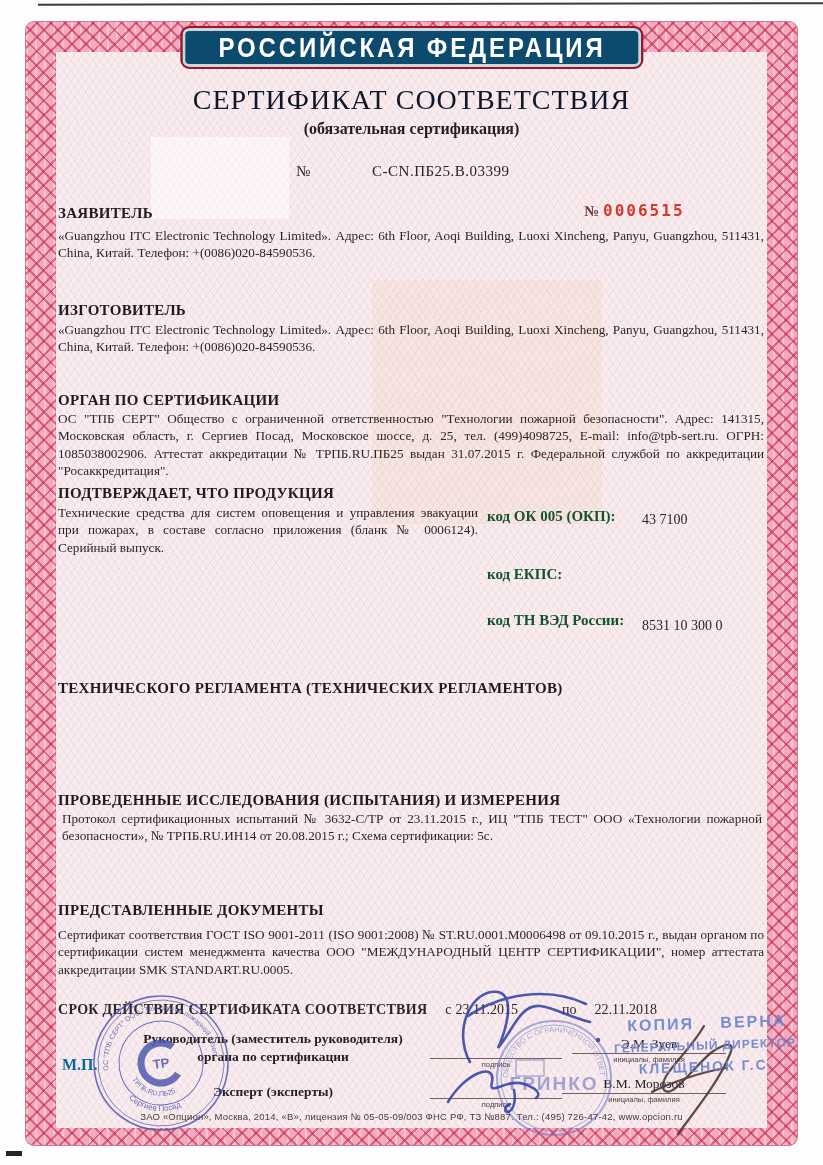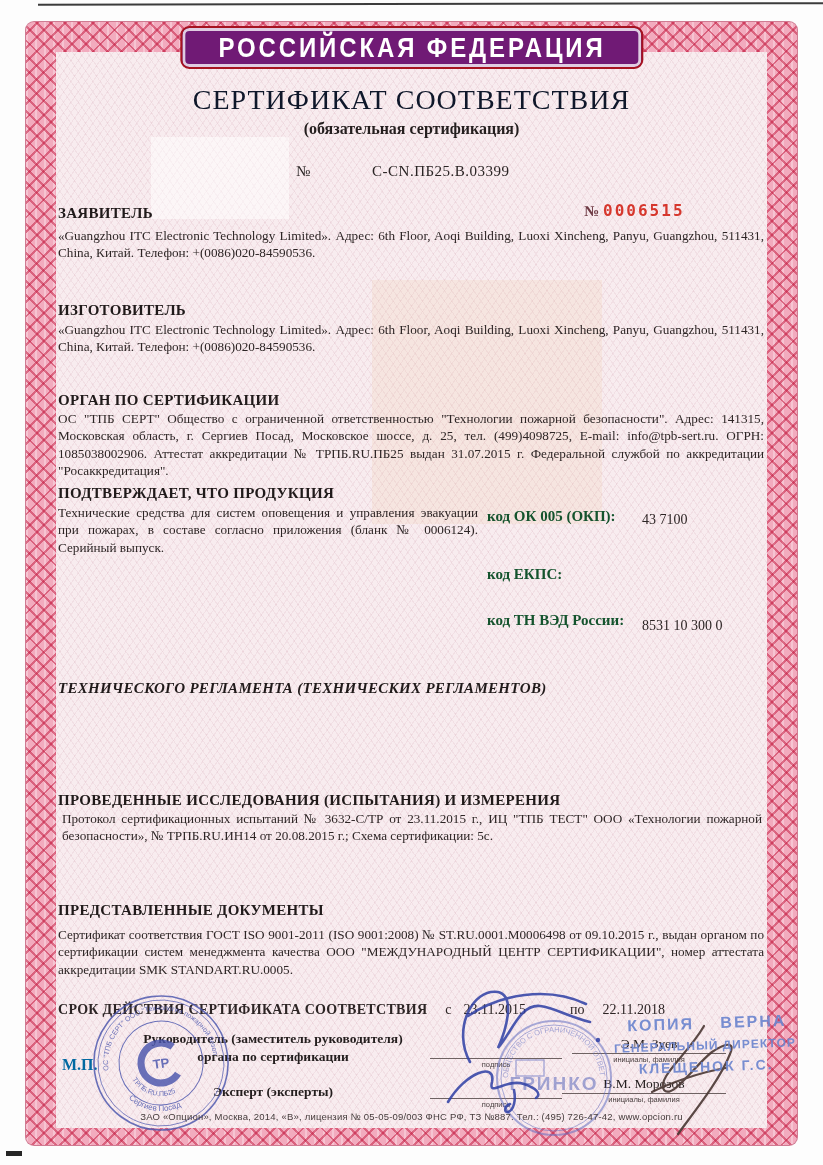--- a/index.html
+++ b/index.html
@@ -18,21 +18,21 @@
       #f2abbe;}
   .paper{position:absolute;left:56px;top:52px;width:711px;height:1076px;
     background:
       repeating-linear-gradient(55deg, rgba(208,158,173,.16) 0 1px, transparent 1px 6px),
       repeating-linear-gradient(-55deg, rgba(208,158,173,.16) 0 1px, transparent 1px 6px),
       #f8ecef;}
   .patch-light{position:absolute;left:95px;top:85px;width:138px;height:82px;background:rgba(255,255,255,.5);}
   .patch-peach{position:absolute;left:316px;top:228px;width:230px;height:244px;background:rgba(236,190,150,.16);}
 
   .abs{position:absolute;}
-  .badge{position:absolute;top:26px;left:50%;transform:translateX(-50%);background:#701a75;
+  .badge{position:absolute;top:26px;left:50%;transform:translateX(-50%);background:#0c4a6e;
     border:2px solid #a61220;border-radius:9px;box-shadow:inset 0 0 0 3px rgba(255,255,255,.78);
     padding:5px 28px;}
   .badge span{font-family:"Liberation Sans",sans-serif;font-weight:bold;color:#fff;font-size:25px;
     letter-spacing:3px;display:inline-block;transform:scale(.96,1.12);white-space:nowrap;}
 
   .title{left:0;top:84px;width:100%;text-align:center;font-size:28px;letter-spacing:1px;color:#0f172a;}
   .subtitle{left:0;top:120px;width:100%;text-align:center;font-size:16px;font-weight:bold;color:#241e1e;}
   .numrow{left:296px;top:163px;font-size:15px;color:#2a2424;}
   .numrow .no{margin-right:58px;}
   .numrow .val{letter-spacing:.5px;}
@@ -106,32 +106,32 @@
 
   <div class="abs h" style="left:58px;top:485px;">ПОДТВЕРЖДАЕТ, ЧТО ПРОДУКЦИЯ</div>
   <div class="abs body-txt" style="top:504px;width:420px;">Технические средства для систем оповещения и управления эвакуации при пожарах, в составе согласно приложения (бланк № 0006124). Серийный выпуск.</div>
   <div class="abs code-lbl" style="left:487px;top:508px;">код ОК 005 (ОКП):</div>
   <div class="abs code-val" style="left:642px;top:512px;">43 7100</div>
   <div class="abs code-lbl" style="left:487px;top:566px;">код ЕКПС:</div>
   <div class="abs code-val" style="left:642px;top:570px;"></div>
   <div class="abs code-lbl" style="left:487px;top:612px;">код ТН ВЭД России:</div>
   <div class="abs code-val" style="left:642px;top:618px;">8531 10 300 0</div>
 
-  <div class="abs h" style="left:58px;top:680px;font-style:italic;">ТЕХНИЧЕСКОГО РЕГЛАМЕНТА (ТЕХНИЧЕСКИХ РЕГЛАМЕНТОВ)</div>
+  <div class="abs h" style="left:58px;top:680px;">ТЕХНИЧЕСКОГО РЕГЛАМЕНТА (ТЕХНИЧЕСКИХ РЕГЛАМЕНТОВ)</div>
 
   <div class="abs h" style="left:58px;top:792px;">ПРОВЕДЕННЫЕ ИССЛЕДОВАНИЯ (ИСПЫТАНИЯ) И ИЗМЕРЕНИЯ</div>
   <div class="abs body-txt" style="left:62px;top:810px;width:700px;">Протокол сертификационных испытаний № 3632-С/ТР от 23.11.2015 г., ИЦ "ТПБ ТЕСТ" ООО «Технологии пожарной безопасности», № ТРПБ.RU.ИН14 от 20.08.2015 г.; Схема сертификации: 5с.</div>
 
   <div class="abs h" style="left:58px;top:902px;">ПРЕДСТАВЛЕННЫЕ ДОКУМЕНТЫ</div>
   <div class="abs body-txt" style="top:926px;">Сертификат соответствия ГОСТ ISO 9001-2011 (ISO 9001:2008) № ST.RU.0001.M0006498 от 09.10.2015 г., выдан органом по сертификации систем менеджмента качества ООО "МЕЖДУНАРОДНЫЙ ЦЕНТР СЕРТИФИКАЦИИ", номер аттестата аккредитации SMK STANDART.RU.0005.</div>
 
   <div class="abs validity" style="left:58px;top:1000px;">
     <span class="h">СРОК ДЕЙСТВИЯ СЕРТИФИКАТА СООТВЕТСТВИЯ</span>
     <span style="margin-left:14px;">с</span>
-    <span style="margin-left:8px;">23.11.2015</span>
+    <span style="">23.11.2015</span>
     <span style="margin-left:40px;">по</span>
     <span style="margin-left:14px;">22.11.2018</span>
   </div>
 
   <div class="abs role-block" style="top:1083px;">Эксперт (эксперты)</div>
   <div class="abs role-block" style="top:1030px;">
     <div>Руководитель (заместитель руководителя)</div>
     <div>органа по сертификации</div>
   </div>
 

